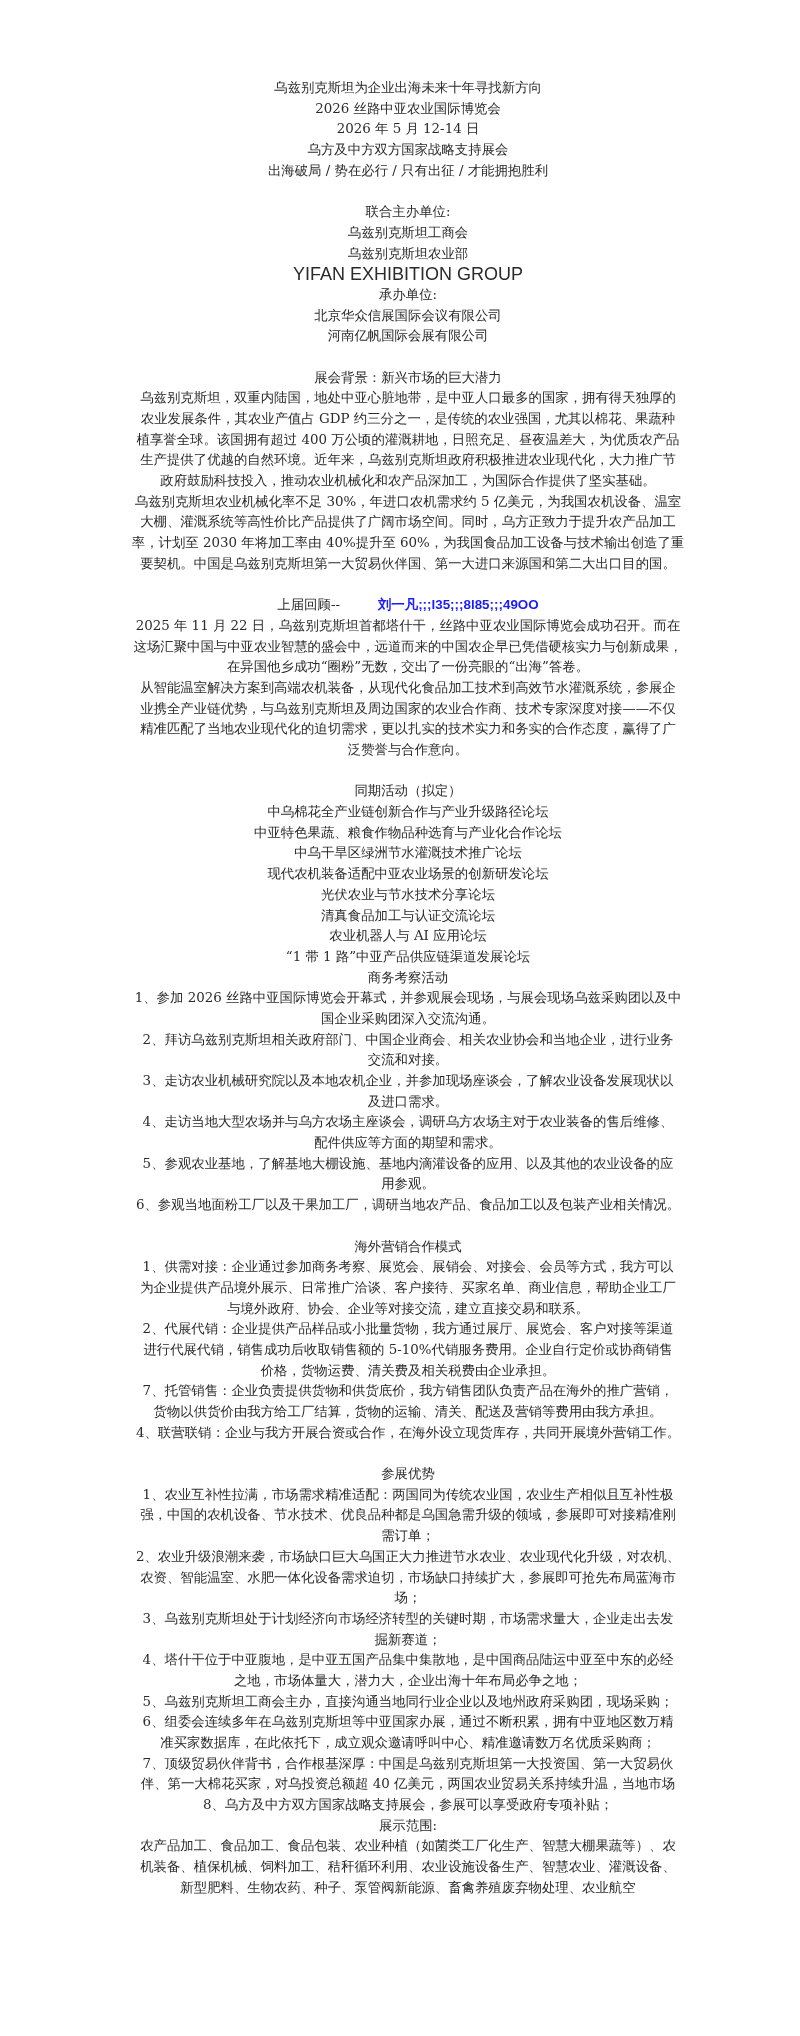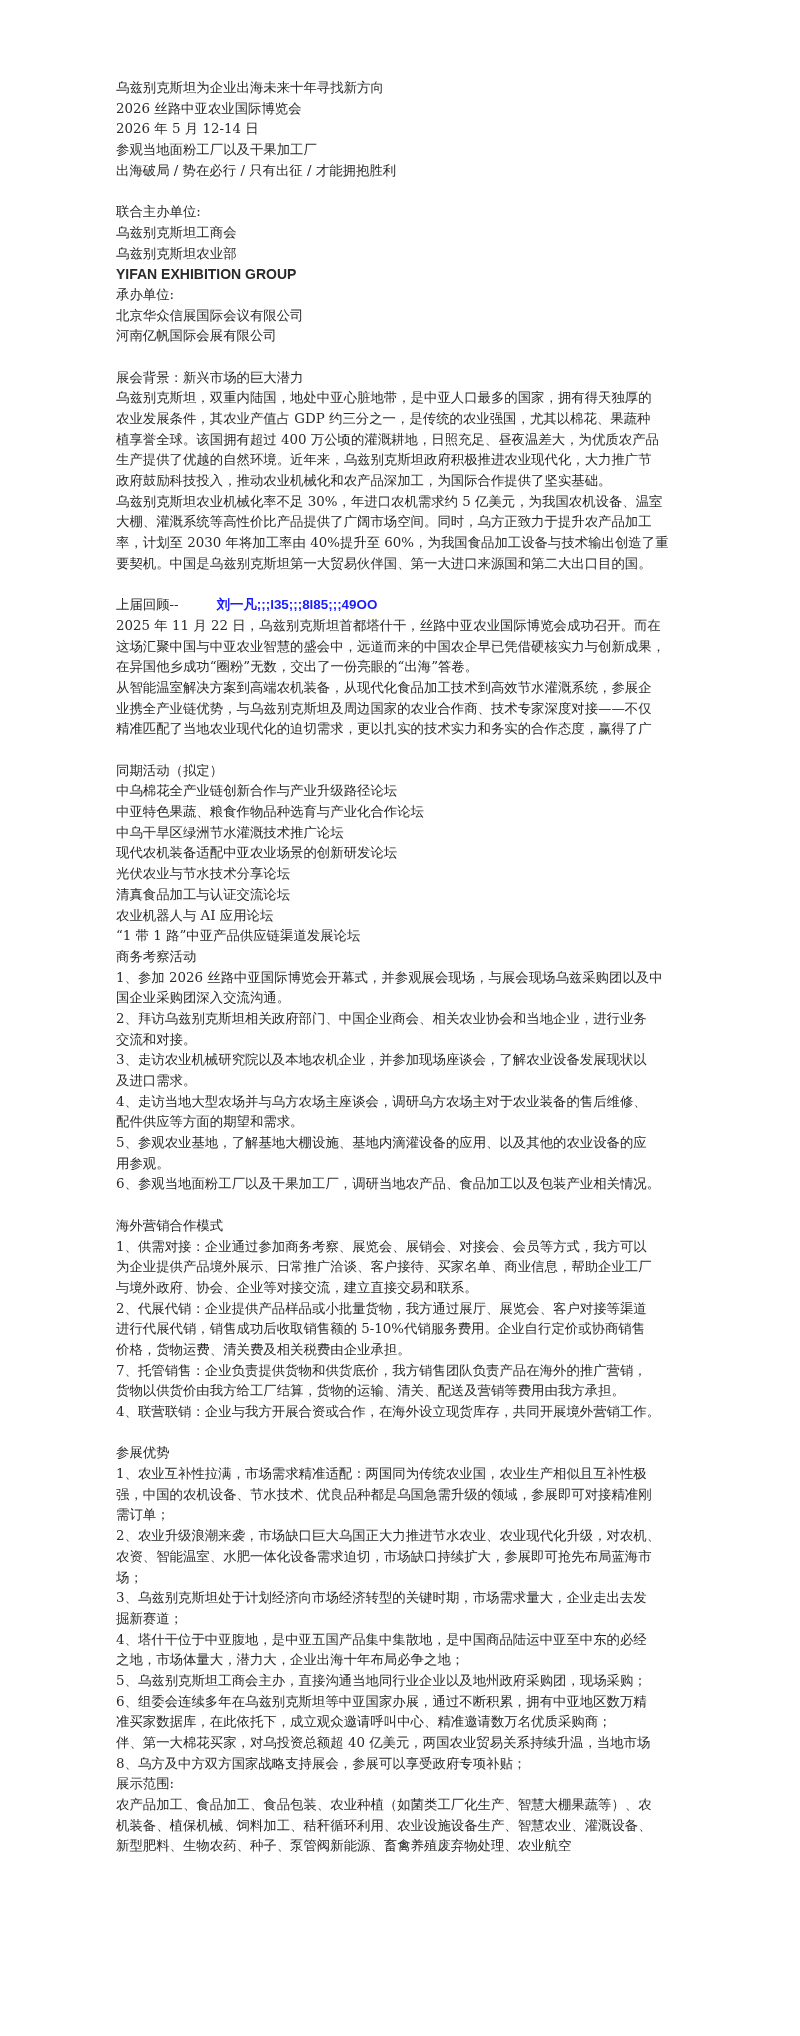--- a/index.html
+++ b/index.html
@@ -1,42 +1,43 @@
 <!DOCTYPE html>
 <html><head>
   <meta charset="utf-8">
   <style>
     html, body { margin: 0; padding: 0; background: #ffffff; }
     body { width: 800px; height: 2036px; overflow: hidden; position: relative; }
     .page {
       position: absolute;
-      left: 116px;
+      left: 125px;
       top: 78px;
       width: 566px;
       font-family: "DejaVu Serif", "Liberation Serif", serif;
       font-size: 13.4px;
       line-height: 20.7px;
       color: #2a2a2a;
+      text-align: center;
     }
     .line { display: block; white-space: nowrap; height: 20.7px; overflow: visible; }
     .blank { display: block; height: 20.7px; }
-    .latin { font-family: "Liberation Sans", "DejaVu Sans", sans-serif; font-size: 14px; font-weight: bold; }
+    .latin { font-family: "Liberation Sans", "DejaVu Sans", sans-serif; font-size: 18px; }
     .hl { color: #1a1aff; font-family: "Liberation Sans", "DejaVu Sans", sans-serif; font-weight: bold; margin-left: 38px; }
     .section { display: block; }
   </style>
 </head>
 <body>
 
 <div class="page">
 
   <div class="section">
     <span class="line">乌兹别克斯坦为企业出海未来十年寻找新方向</span>
     <span class="line">2026 丝路中亚农业国际博览会</span>
     <span class="line">2026 年 5 月 12-14 日</span>
-    <span class="line">参观当地面粉工厂以及干果加工厂</span>
+    <span class="line">乌方及中方双方国家战略支持展会</span>
     <span class="line">出海破局 / 势在必行 / 只有出征 / 才能拥抱胜利</span>
   </div>
   <span class="blank"></span>
 
   <div class="section">
     <span class="line">联合主办单位:</span>
     <span class="line">乌兹别克斯坦工商会</span>
     <span class="line">乌兹别克斯坦农业部</span>
     <span class="line latin">YIFAN EXHIBITION GROUP</span>
     <span class="line">承办单位:</span>
@@ -60,20 +61,21 @@
   <span class="blank"></span>
 
   <div class="section">
     <span class="line"><span>上届回顾--</span><span class="hl">刘一凡;;;l35;;;8l85;;;49OO</span></span>
     <span class="line">2025 年 11 月 22 日，乌兹别克斯坦首都塔什干，丝路中亚农业国际博览会成功召开。而在</span>
     <span class="line">这场汇聚中国与中亚农业智慧的盛会中，远道而来的中国农企早已凭借硬核实力与创新成果，</span>
     <span class="line">在异国他乡成功“圈粉”无数，交出了一份亮眼的“出海”答卷。</span>
     <span class="line">从智能温室解决方案到高端农机装备，从现代化食品加工技术到高效节水灌溉系统，参展企</span>
     <span class="line">业携全产业链优势，与乌兹别克斯坦及周边国家的农业合作商、技术专家深度对接——不仅</span>
     <span class="line">精准匹配了当地农业现代化的迫切需求，更以扎实的技术实力和务实的合作态度，赢得了广</span>
+    <span class="line">泛赞誉与合作意向。</span>
   </div>
   <span class="blank"></span>
 
   <div class="section">
     <span class="line">同期活动（拟定）</span>
     <span class="line">中乌棉花全产业链创新合作与产业升级路径论坛</span>
     <span class="line">中亚特色果蔬、粮食作物品种选育与产业化合作论坛</span>
     <span class="line">中乌干旱区绿洲节水灌溉技术推广论坛</span>
     <span class="line">现代农机装备适配中亚农业场景的创新研发论坛</span>
     <span class="line">光伏农业与节水技术分享论坛</span>
@@ -120,20 +122,21 @@
     <span class="line">2、农业升级浪潮来袭，市场缺口巨大乌国正大力推进节水农业、农业现代化升级，对农机、</span>
     <span class="line">农资、智能温室、水肥一体化设备需求迫切，市场缺口持续扩大，参展即可抢先布局蓝海市</span>
     <span class="line">场；</span>
     <span class="line">3、乌兹别克斯坦处于计划经济向市场经济转型的关键时期，市场需求量大，企业走出去发</span>
     <span class="line">掘新赛道；</span>
     <span class="line">4、塔什干位于中亚腹地，是中亚五国产品集中集散地，是中国商品陆运中亚至中东的必经</span>
     <span class="line">之地，市场体量大，潜力大，企业出海十年布局必争之地；</span>
     <span class="line">5、乌兹别克斯坦工商会主办，直接沟通当地同行业企业以及地州政府采购团，现场采购；</span>
     <span class="line">6、组委会连续多年在乌兹别克斯坦等中亚国家办展，通过不断积累，拥有中亚地区数万精</span>
     <span class="line">准买家数据库，在此依托下，成立观众邀请呼叫中心、精准邀请数万名优质采购商；</span>
+    <span class="line">7、顶级贸易伙伴背书，合作根基深厚：中国是乌兹别克斯坦第一大投资国、第一大贸易伙</span>
     <span class="line">伴、第一大棉花买家，对乌投资总额超 40 亿美元，两国农业贸易关系持续升温，当地市场</span>
     <span class="line">8、乌方及中方双方国家战略支持展会，参展可以享受政府专项补贴；</span>
   </div>
 
   <div class="section">
     <span class="line">展示范围:</span>
     <span class="line">农产品加工、食品加工、食品包装、农业种植（如菌类工厂化生产、智慧大棚果蔬等）、农</span>
     <span class="line">机装备、植保机械、饲料加工、秸秆循环利用、农业设施设备生产、智慧农业、灌溉设备、</span>
     <span class="line">新型肥料、生物农药、种子、泵管阀新能源、畜禽养殖废弃物处理、农业航空</span>
   </div>

